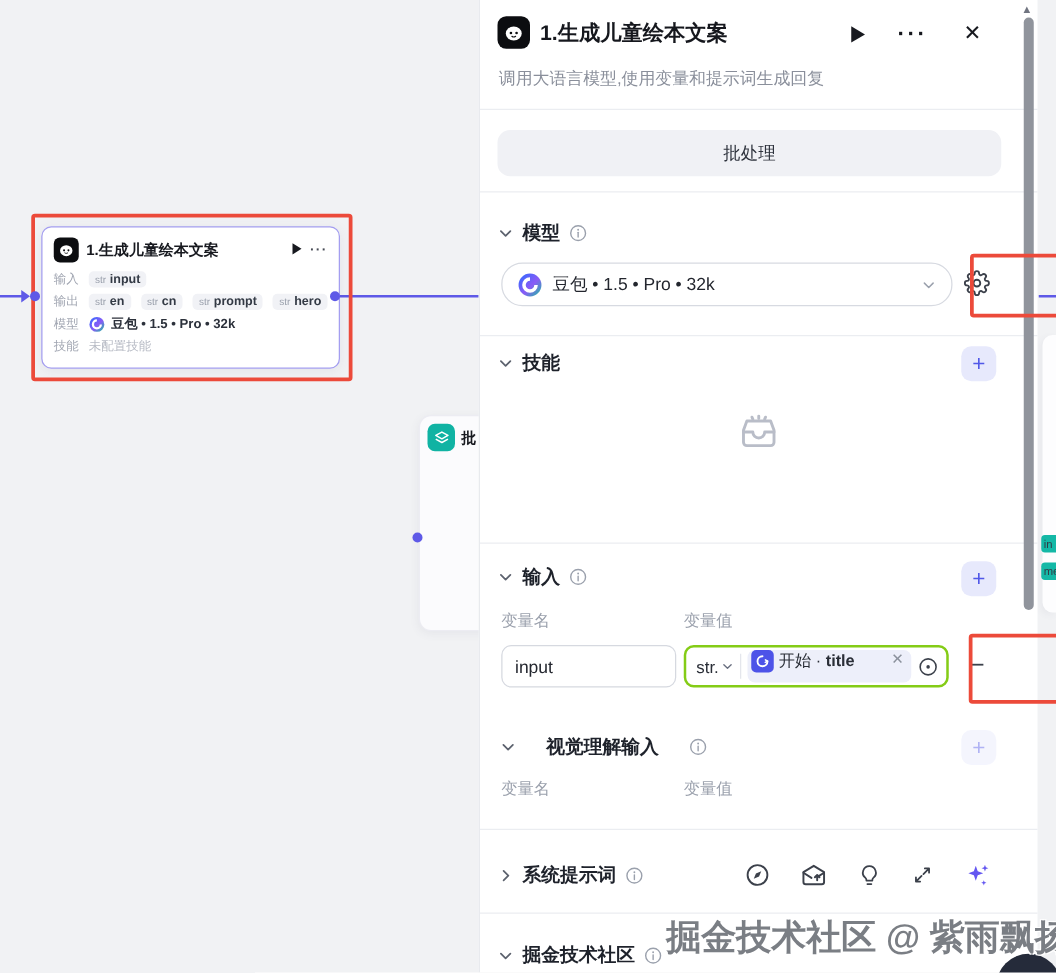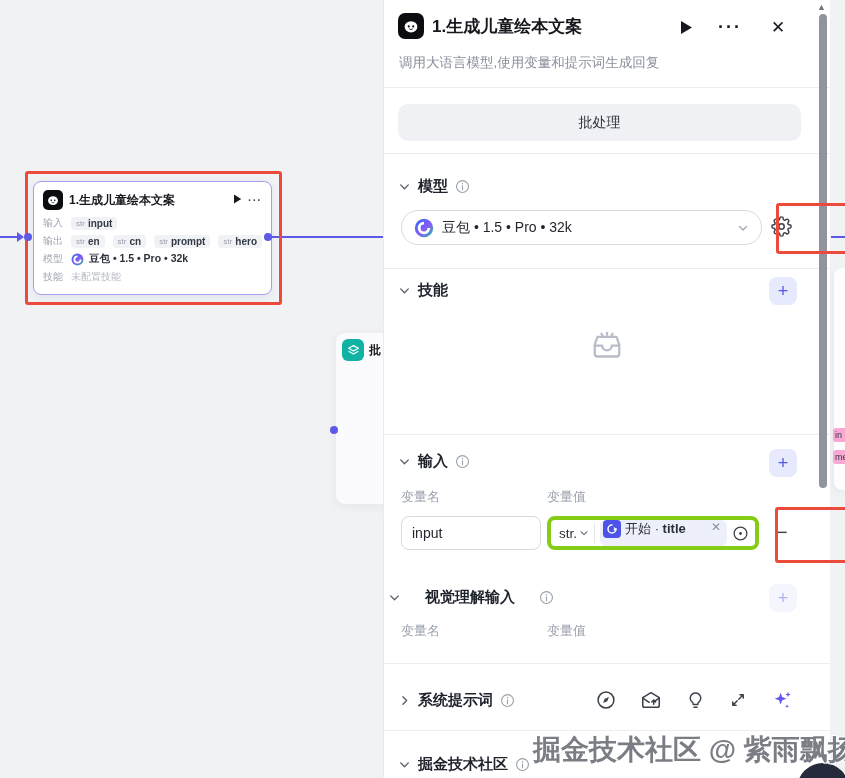--- a/index.html
+++ b/index.html
@@ -32,21 +32,21 @@
   .mini-badge { font-size:8px; font-weight:400; color:#9aa0ac; }
   .node-model { display:flex; align-items:center; gap:5px; font-size:10.5px; color:#2c313b; font-weight:600; }
   .node-skill { font-size:10px; color:#b6bac4; }
 
   .batch-node { position:absolute; left:335px; top:332px; width:70px; height:173px; background:#fbfbfd; border:1px solid #ececf2; border-radius:10px; box-shadow:0 2px 8px rgba(80,80,120,.07); z-index:4; padding:6px; }
   .batch-head { display:flex; align-items:center; gap:5px; }
   .batch-ico { width:22px; height:22px; border-radius:6px; background:#10b3a3; display:flex; align-items:center; justify-content:center; }
   .batch-lbl { font-size:12px; font-weight:700; color:#17191f; }
 
   .sliver-card { position:absolute; left:834px; top:268px; width:11px; height:222px; background:#fdfdfe; border-radius:8px 0 0 8px; box-shadow:-2px 2px 6px rgba(80,80,120,.06); z-index:4; }
-  .sliver-tag { position:absolute; left:833px; width:12px; height:14px; background:#f9a8d4; border-radius:3px 0 0 3px; font-size:9px; color:#333a45; overflow:hidden; line-height:14px; padding-left:2px; z-index:5; }
+  .sliver-tag { position:absolute; left:833px; width:12px; height:14px; background:#14b8a6; border-radius:3px 0 0 3px; font-size:9px; color:#333a45; overflow:hidden; line-height:14px; padding-left:2px; z-index:5; }
 
   
   .panel { position:absolute; left:383px; top:0; width:447px; height:778px; background:#fff; border-left:1px solid #e8eaee; z-index:10; }
   .divider { position:absolute; left:0; width:100%; height:1px; background:#ebedf1; }
 
   .p-head-ico { position:absolute; left:14px; top:13px; width:26px; height:26px; border-radius:7px; background:#0c0d10; display:flex; align-items:center; justify-content:center; }
   .p-title { position:absolute; left:48px; top:15px; font-size:17px; font-weight:700; color:#15171d; }
   .hbtn { position:absolute; top:14px; width:28px; height:26px; display:flex; align-items:center; justify-content:center; color:#17191f; cursor:pointer; }
   .p-sub { position:absolute; left:15px; top:54px; font-size:13.5px; color:#8a8f9b; }
 
@@ -65,21 +65,21 @@
   .model-select { position:absolute; left:17px; top:210px; width:361px; height:35px; border:1px solid #d7dae1; border-radius:17px; display:flex; align-items:center; padding:0 12px; gap:8px; background:#fff; cursor:pointer; }
   .model-name { font-size:14px; color:#23262e; flex:1; }
   .gear { position:absolute; left:387px; top:216px; color:#3c414b; cursor:pointer; }
 
   .empty-wrap { position:absolute; left:0; top:330px; width:100%; text-align:center; }
   .empty-txt { margin-top:9px; font-size:15px; color:#262b34; }
 
   .col-lbl { position:absolute; font-size:13px; color:#9aa0ac; }
 
   .inp-field { position:absolute; left:17px; top:516px; width:140px; height:34px; border:1px solid #d6d9e0; border-radius:8px; font-size:14px; color:#23262e; display:flex; align-items:center; padding:0 10px; background:#fff; }
-  .val-group { position:absolute; left:163px; top:516px; width:212px; height:34px; border:4px solid #84cc16; border-radius:8px; background:#fff; display:flex; align-items:center; padding:0 6px 0 8px; gap:5px; }
+  .val-group { position:absolute; left:163px; top:516px; width:212px; height:34px; border:2px solid #84cc16; border-radius:8px; background:#fff; display:flex; align-items:center; padding:0 6px 0 8px; gap:5px; }
   .type-sel { display:flex; align-items:center; gap:2px; font-size:13.5px; color:#2a2e37; cursor:pointer; }
   .vsep { width:1px; height:20px; background:#e4e6ec; }
   .ref-tag { display:flex; align-items:flex-start; gap:4px; background:#edeffa; border-radius:6px; height:26px; padding:0 6px 0 3px; flex:1; }
   .ref-ico { width:18px; height:18px; border-radius:4px; background:#4d53e8; display:flex; align-items:center; justify-content:center; flex:0 0 auto; }
   .ref-txt { font-size:13px; color:#2a2e37; white-space:nowrap; }
   .ref-txt b { font-weight:700; }
   .ref-x { font-size:12px; color:#8b919c; margin-left:auto; cursor:pointer; }
   .eye-dot { color:#3c414b; display:flex; cursor:pointer; }
   .minus-btn { position:absolute; left:392px; top:522px; font-size:20px; color:#3c414b; cursor:pointer; line-height:20px; }
 
@@ -322,21 +322,21 @@
     </span>
     <span class="eye-dot">
       <svg width="17" height="17" viewBox="0 0 24 24" fill="none" stroke="currentColor" stroke-width="1.8">
           <circle cx="12" cy="12" r="9"></circle>
           <circle cx="12" cy="12" r="2" fill="currentColor" stroke="none"></circle>
         </svg>
     </span>
   </div>
   <div class="minus-btn">−</div>
 
-  <div class="sec-head" style="left:4px;top:588px;gap:24px;">
+  <div class="sec-head" style="left:16px;top:588px;gap:24px;">
     <span class="chev">
         <svg width="13" height="13" viewBox="0 0 24 24" fill="none" stroke="currentColor" stroke-width="2.6" stroke-linecap="round" stroke-linejoin="round">
           <path d="M5 9l7 7 7-7"></path>
         </svg>
       </span>
     <span class="sec-label">视觉理解输入</span>
     <span class="info">
         <svg width="15" height="15" viewBox="0 0 24 24" fill="none" stroke="currentColor" stroke-width="1.8">
           <circle cx="12" cy="12" r="9.5"></circle>
           <path d="M12 11v6" stroke-linecap="round"></path>

